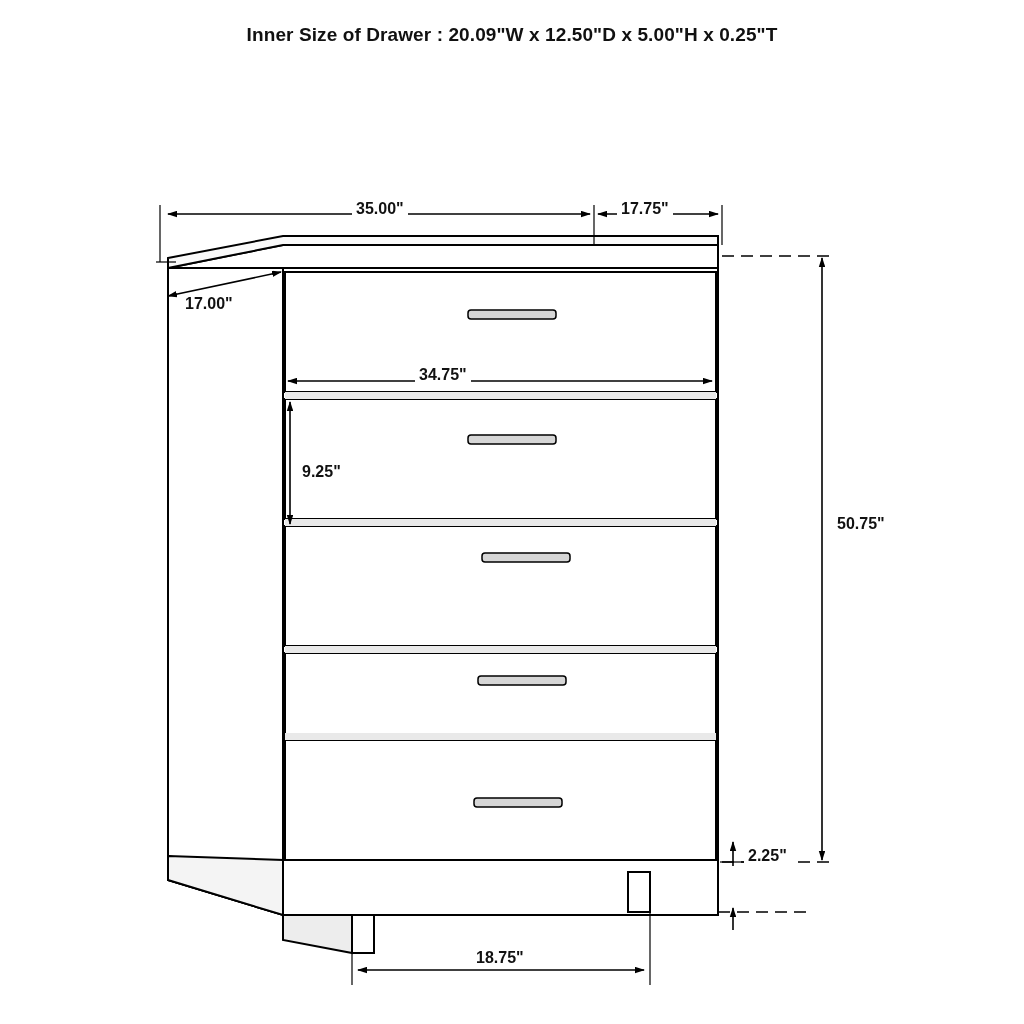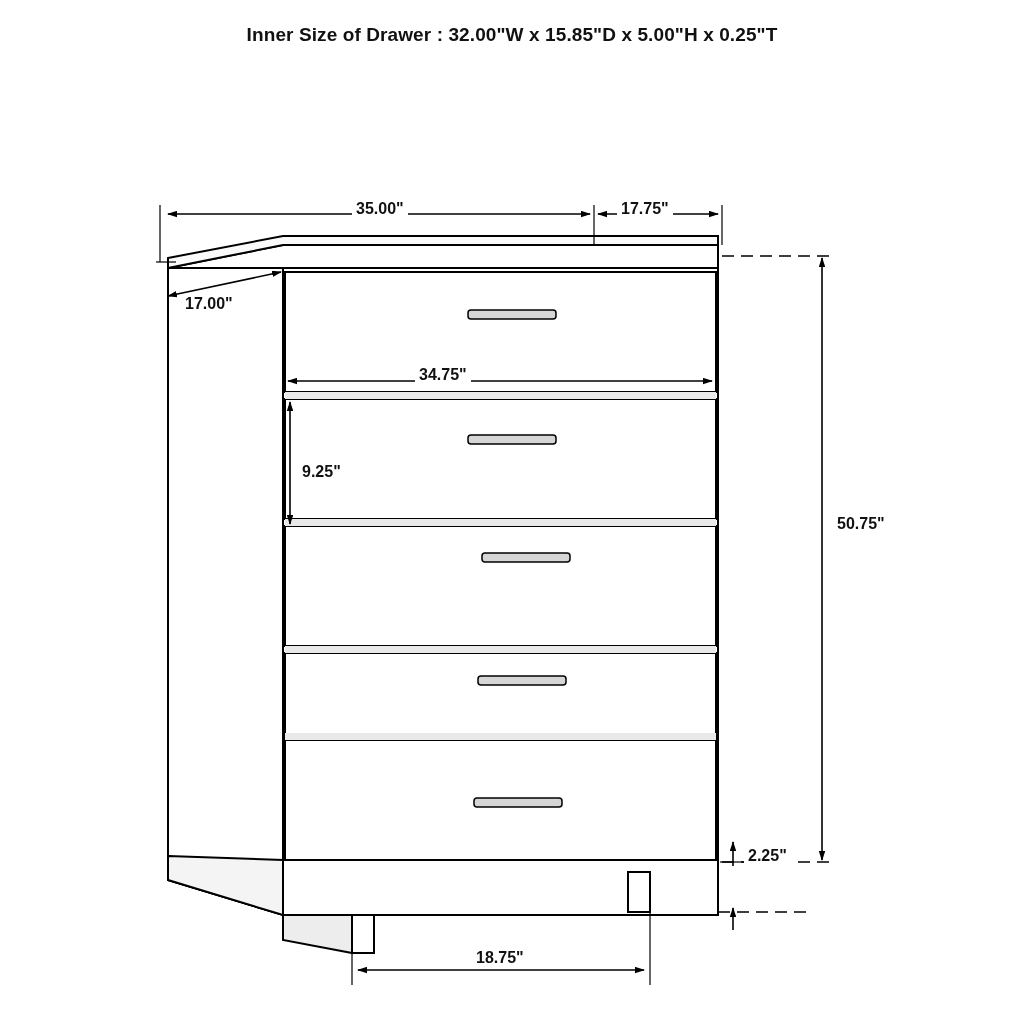--- a/index.html
+++ b/index.html
@@ -43,21 +43,21 @@
     background: #ffffff;
     padding: 0 4px;
     white-space: nowrap;
   }
 </style>
 </head>
 <body>
 
 <div id="stage">
 
-  <div class="title">Inner Size of Drawer : 32.00"W x 15.85"D x 5.00"H x 0.25"T</div>
+  <div class="title">Inner Size of Drawer : 20.09"W x 12.50"D x 5.00"H x 0.25"T</div>
 
   <svg width="1024" height="1024" viewBox="0 0 1024 1024">
     <defs>
       <marker id="arrEnd" markerWidth="10" markerHeight="10" refX="9" refY="3.2" orient="auto" markerUnits="userSpaceOnUse">
         <path d="M0,0 L10,3.2 L0,6.4 z" fill="#000"></path>
       </marker>
       <marker id="arrStart" markerWidth="10" markerHeight="10" refX="1" refY="3.2" orient="auto" markerUnits="userSpaceOnUse">
         <path d="M10,0 L0,3.2 L10,6.4 z" fill="#000"></path>
       </marker>
     </defs>

